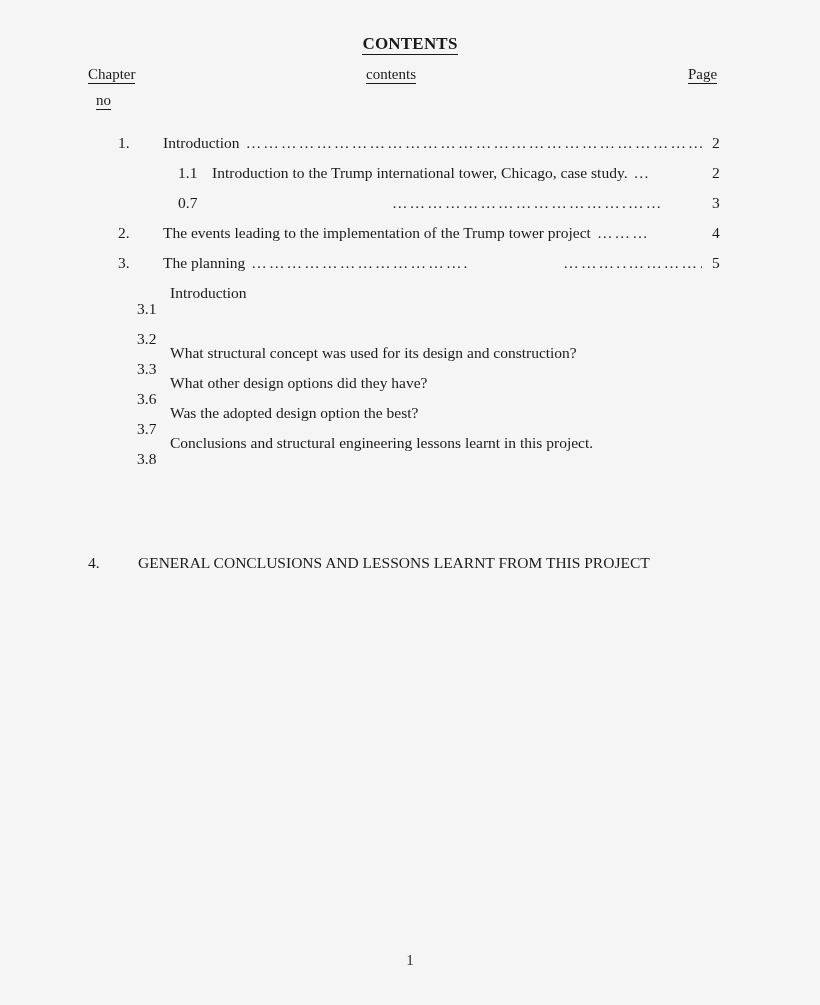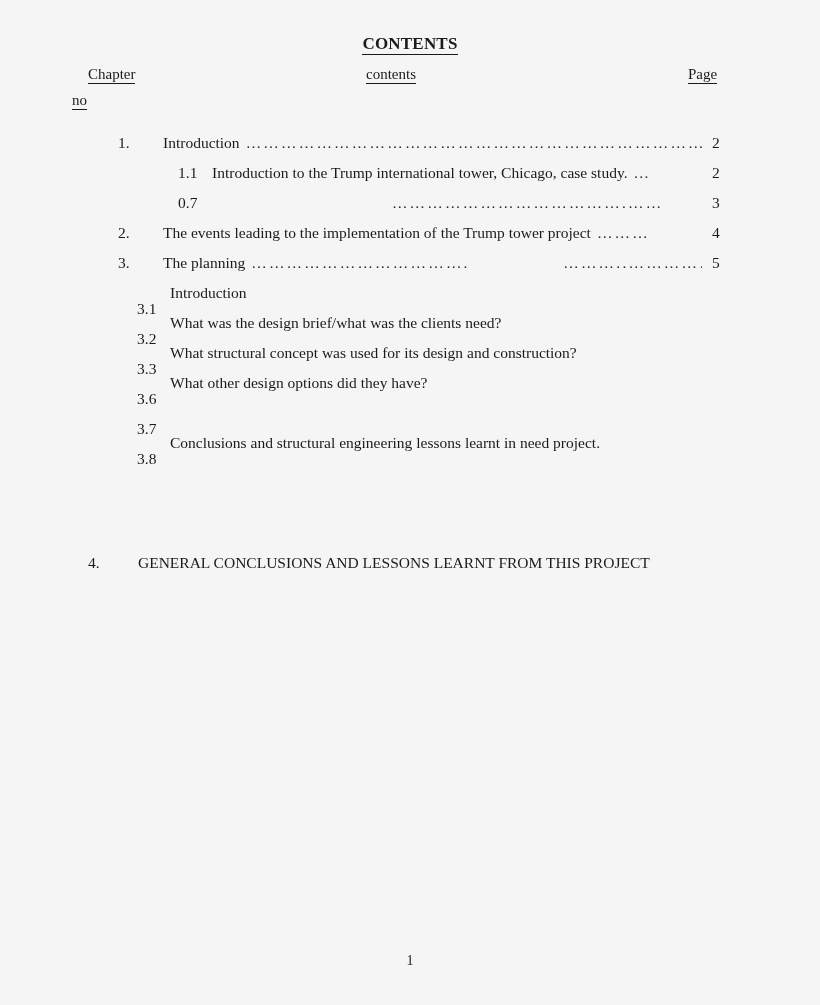--- a/index.html
+++ b/index.html
@@ -47,21 +47,21 @@
     height: 50px;
     font-size: 15px;
   }
   .col-chapter {
     position: absolute;
     left: 88px;
     top: 0;
   }
   .col-chapter-no {
     position: absolute;
-    left: 72px;
+    left: 96px;
     top: 26px;
   }
   .col-contents {
     position: absolute;
     left: 366px;
     top: 0;
   }
   .col-page {
     position: absolute;
     left: 688px;
@@ -206,36 +206,36 @@
         <span class="leader" style="left: 251.219px; width: 300px;">……………………………….</span>
         <span class="leader-2" style="left: 563.219px; width: 138.781px;">………..………………….....</span>
         <span class="pageno" style="left: 712px;">5</span>
       </div>
       <div class="row lvl3">
         <span class="num">3.1</span>
         <span class="label">Introduction</span>
       </div>
       <div class="row lvl3">
         <span class="num">3.2</span>
-        <span class="label">What was the design brief/what was the clients need?</span>
       </div>
       <div class="row lvl3">
         <span class="num">3.3</span>
         <span class="label">What structural concept was used for its design and construction?</span>
       </div>
       <div class="row lvl3">
         <span class="num">3.6</span>
         <span class="label">What other design options did they have?</span>
       </div>
       <div class="row lvl3">
         <span class="num">3.7</span>
+        <span class="label">Was the adopted design option the best?</span>
       </div>
       <div class="row lvl3">
         <span class="num">3.8</span>
-        <span class="label">Conclusions and structural engineering lessons learnt in need project.</span>
+        <span class="label">Conclusions and structural engineering lessons learnt in this project.</span>
       </div>
     </div>
 
   <div class="final-row">
     <span class="num">4.</span>
     <span class="label">GENERAL CONCLUSIONS AND LESSONS LEARNT FROM THIS PROJECT</span>
   </div>
 
   <div class="footer">
     <span>1</span>

